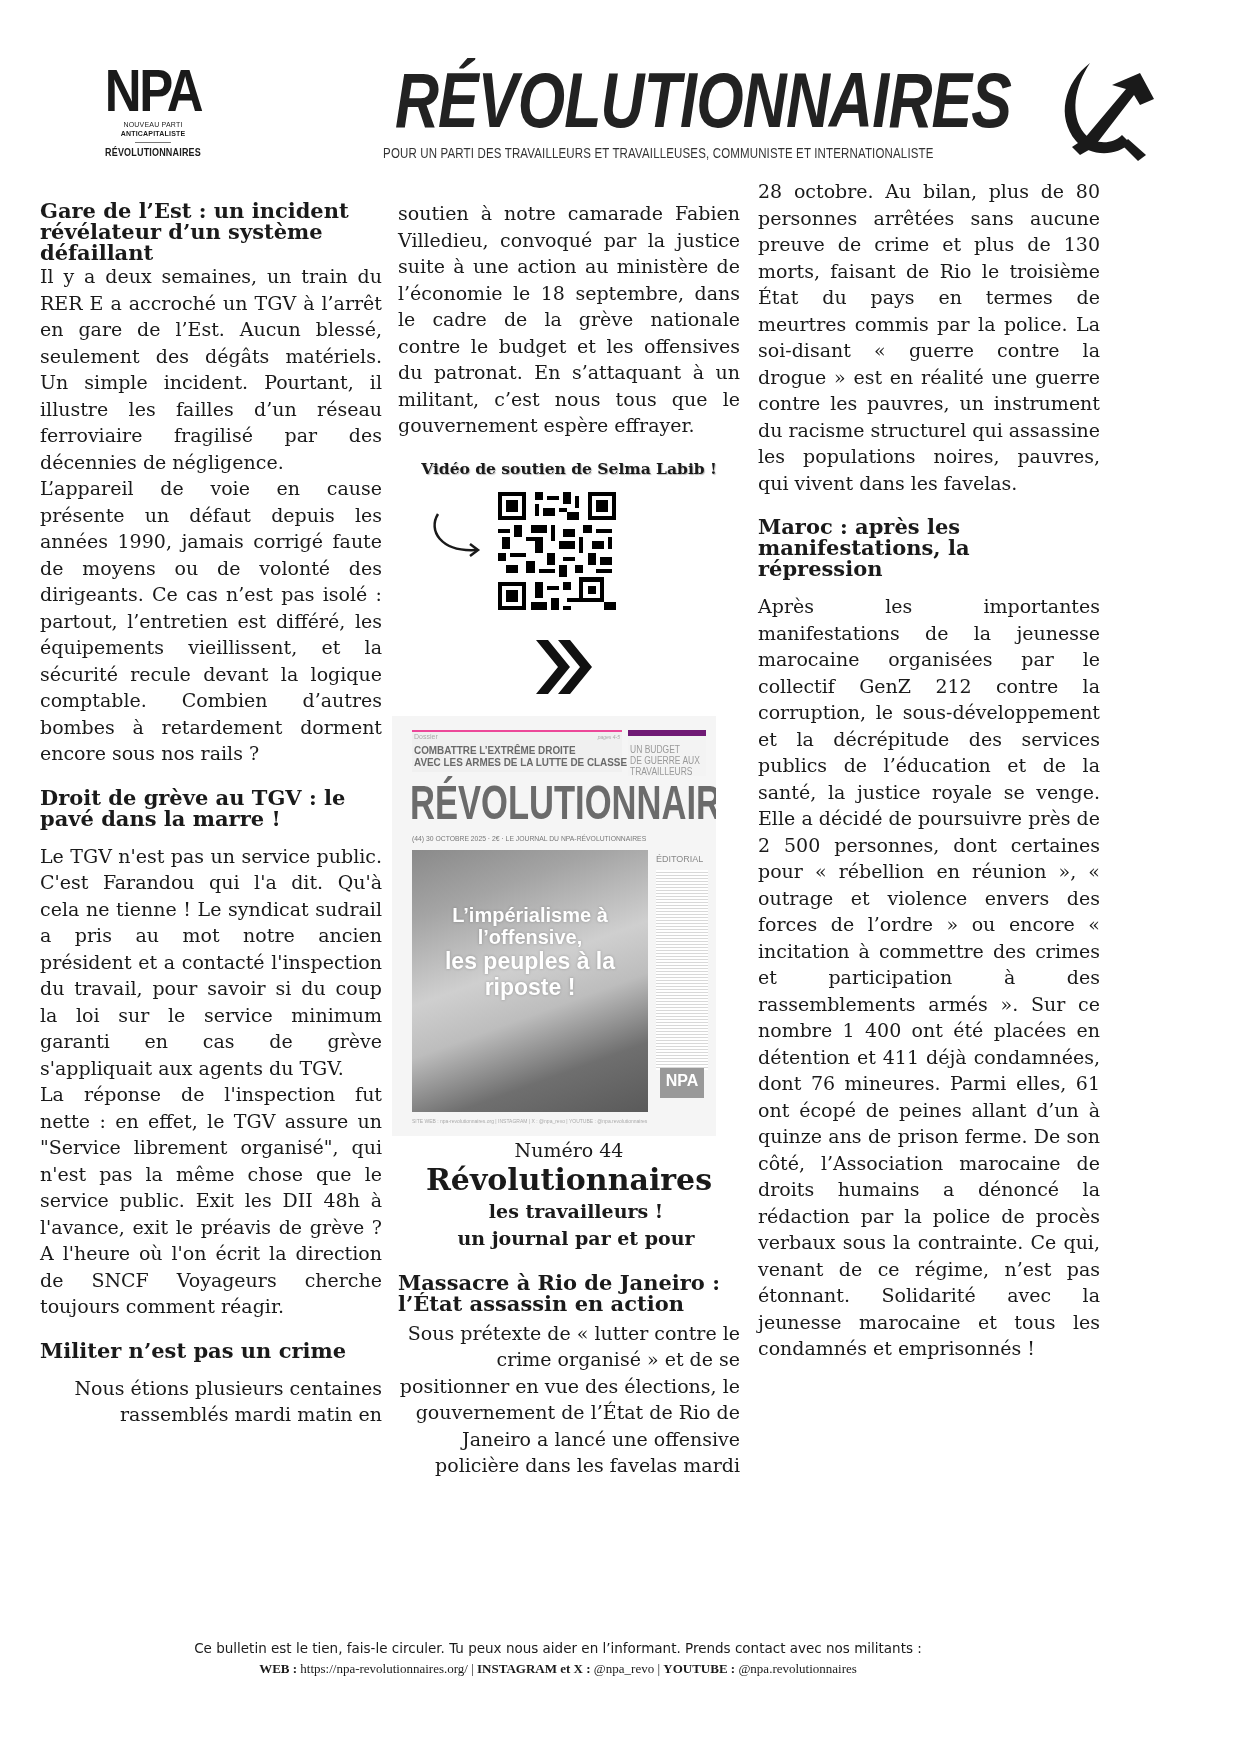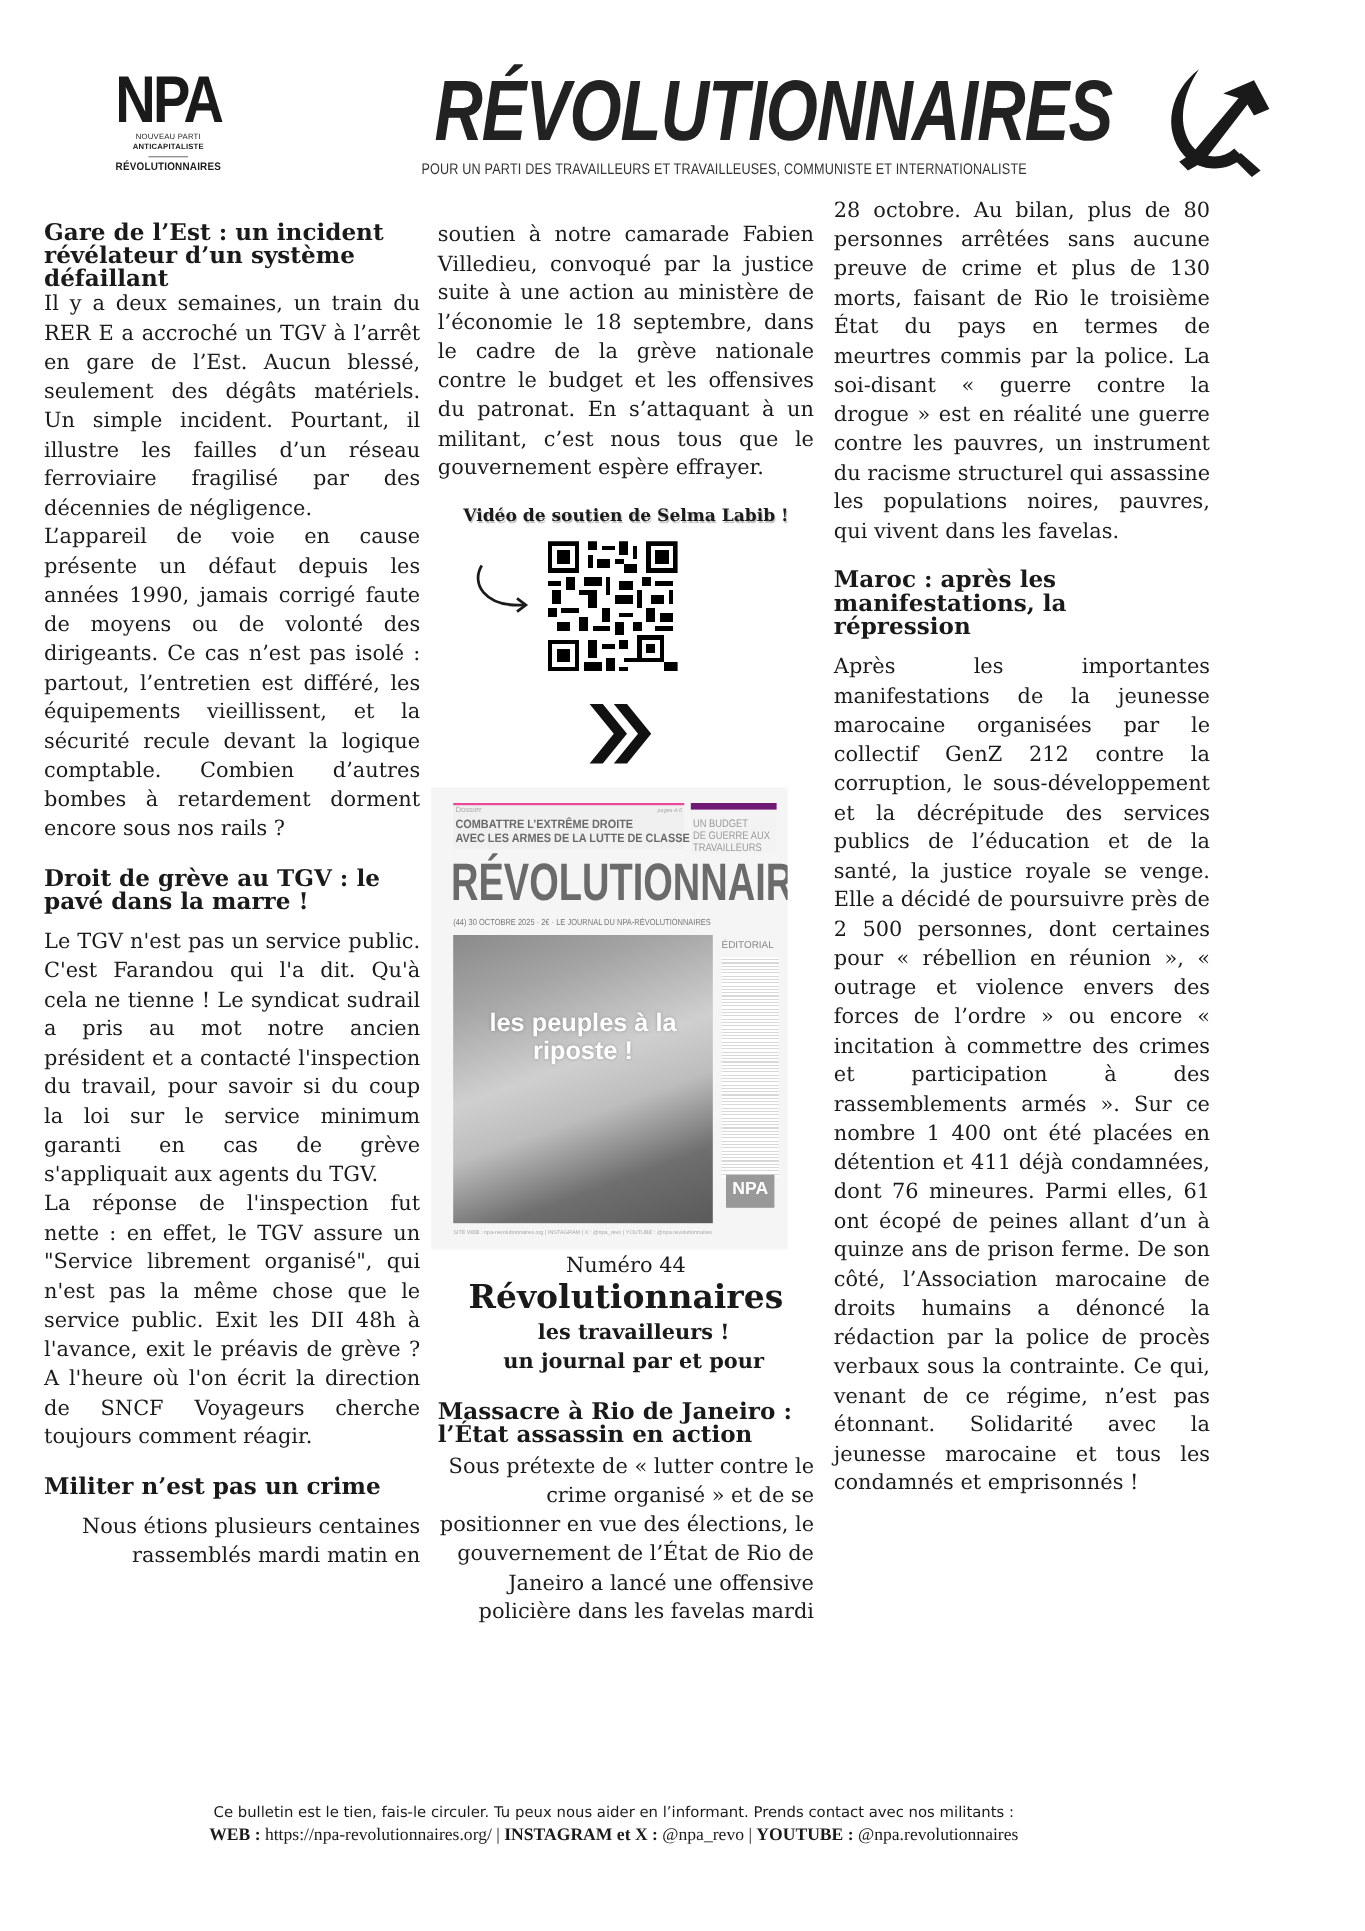--- a/index.html
+++ b/index.html
@@ -39,34 +39,34 @@
   .cover .band1 .pg { font-size: 5px; color: #aaa; position: absolute; right: 2px; top: 2px; font-style: italic; }
   .cover .band1 .hd { font-size: 11px; font-weight: bold; color: #6a6a6a; position: absolute; left: 2px; top: 12px; line-height: 12px; transform: scaleX(0.9); transform-origin: left; white-space: nowrap; }
   .cover .band2 { position: absolute; left: 236px; top: 14px; width: 78px; height: 40px; border-top: 6px solid #701a75; background: #f3f3f3; }
   .cover .band2 .hd { font-size: 10px; color: #999; position: absolute; left: 2px; top: 8px; line-height: 11px; transform: scaleX(0.85); transform-origin: left; white-space: nowrap; }
   .cover .ctitle { position: absolute; left: 18px; top: 62px; font-size: 48px; font-weight: 900; color: #6b6b6b; transform: scaleX(0.72); transform-origin: left; white-space: nowrap; line-height: 50px; }
   .cover .meta { position: absolute; left: 20px; top: 118px; font-size: 8px; color: #777; white-space: nowrap; transform: scaleX(0.85); transform-origin: left; }
   .cover .photo { position: absolute; left: 20px; top: 134px; width: 236px; height: 262px;
      background: linear-gradient(160deg, #8a8a8a 0%, #a4a4a4 20%, #cfcfcf 45%, #bdbdbd 60%, #6f6f6f 80%, #5a5a5a 100%); }
   .cover .photo .ov { position: absolute; left: 0; top: 54px; width: 236px; text-align: center; color: #ffffff; font-weight: bold; text-shadow: 0 0 3px rgba(0,0,0,0.25); }
   .cover .photo .ov .a { font-size: 20px; line-height: 22px; display: block; }
-  .cover .photo .ov .b { font-size: 23px; line-height: 26px; display: block; margin-top: 12px; }
+  .cover .photo .ov .b { font-size: 23px; line-height: 26px; display: block; margin-top: 0; }
   .cover .edit { position: absolute; left: 264px; top: 138px; width: 52px; height: 240px; }
   .cover .edit .lbl { font-size: 9px; color: #888; }
   .cover .edit .lines { margin-top: 6px; height: 200px; background: repeating-linear-gradient(#ffffff 0px, #ffffff 2px, #d8d8d8 2px, #d8d8d8 3px); }
   .cover .npabox { position: absolute; left: 268px; top: 352px; width: 44px; height: 30px; background: #999; color: #fff; font-size: 16px; font-weight: 900; text-align: center; line-height: 26px; }
   .cover .foot { position: absolute; left: 20px; top: 402px; font-size: 5px; color: #aaa; white-space: nowrap; }
 
   .numero { text-align: center; font-size: 19px; line-height: 24px; margin-top: 2px; }
   .journal-title { text-align: center; font-size: 30px; font-weight: bold; line-height: 36px; }
   .journal-sub { text-align: center; font-size: 19px; font-weight: bold; line-height: 27px; padding-left: 14px; }
 
   .footer { position: absolute; left: 0; top: 1638px; width: 1116px; text-align: center; }
   .footer .l1 { font-family: "DejaVu Sans", sans-serif; font-size: 13.5px; line-height: 20px; }
-  .footer .l2 { font-family: "Liberation Serif", serif; font-size: 16px; line-height: 22px; }
+  .footer .l2 { font-family: "Liberation Serif", serif; font-size: 13px; line-height: 22px; }
   .footer .l2 b { font-weight: bold; }
   .footer .l3 { font-family: "Liberation Serif", serif; font-style: italic; font-size: 15px; line-height: 24px; }
 </style>
 </head>
 <body>
 
 <div class="masthead">
   <div class="npa-logo">
     <span class="big">NPA</span>
     <span class="small">NOUVEAU PARTI</span>
@@ -180,20 +180,21 @@
       <span class="pg">pages 4-5</span>
       <span class="hd"><span>COMBATTRE L’EXTRÊME DROITE</span><br><span>AVEC LES ARMES DE LA LUTTE DE CLASSE</span></span>
     </div>
     <div class="band2">
       <span class="hd"><span>UN BUDGET</span><br><span>DE GUERRE AUX</span><br><span>TRAVAILLEURS</span></span>
     </div>
     <div class="ctitle">RÉVOLUTIONNAIRES</div>
     <div class="meta">(44) 30 OCTOBRE 2025 · 2€ · LE JOURNAL DU NPA-RÉVOLUTIONNAIRES</div>
     <div class="photo">
       <div class="ov">
+        <span class="a">L’impérialisme à l’offensive,</span>
         <span class="b">les peuples à la riposte !</span>
       </div>
     </div>
     <div class="edit">
       <div class="lbl">ÉDITORIAL</div>
       <div class="lines"></div>
     </div>
     <div class="npabox">NPA</div>
     <div class="foot">SITE WEB : npa-revolutionnaires.org | INSTAGRAM | X : @npa_revo | YOUTUBE : @npa.revolutionnaires</div>
   </div>

